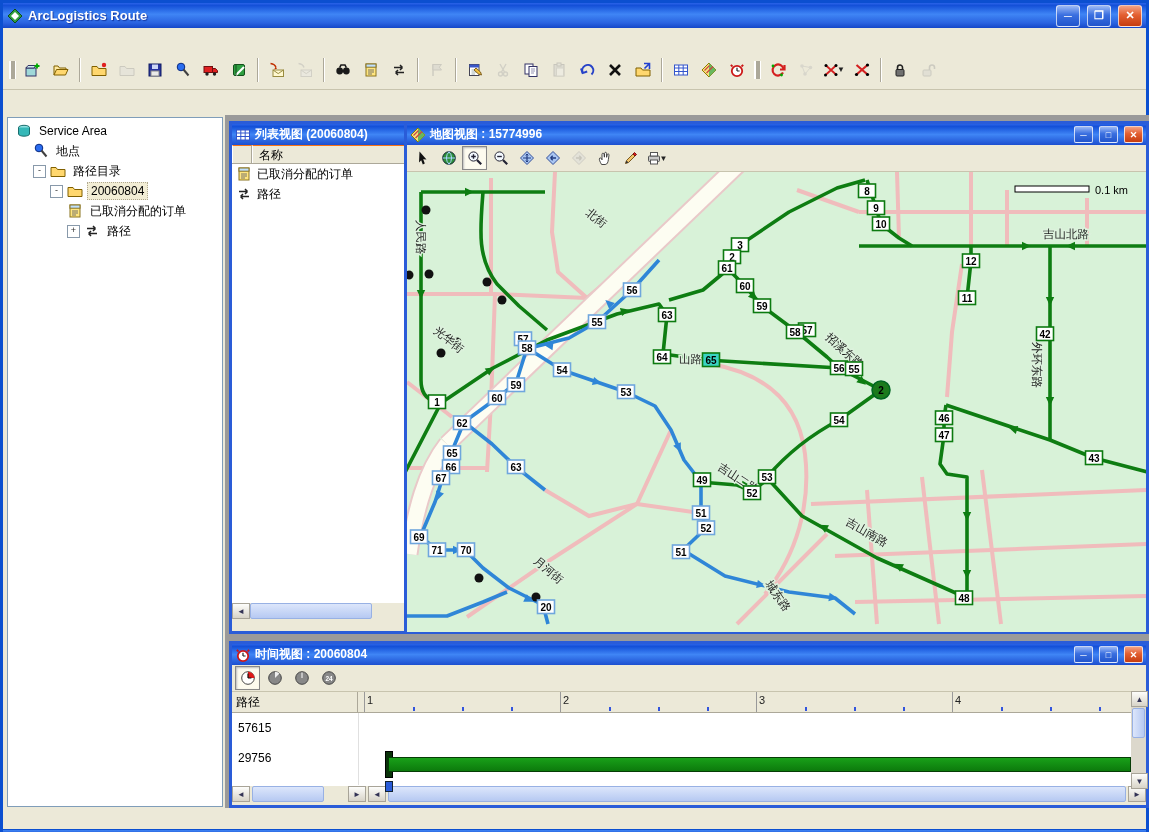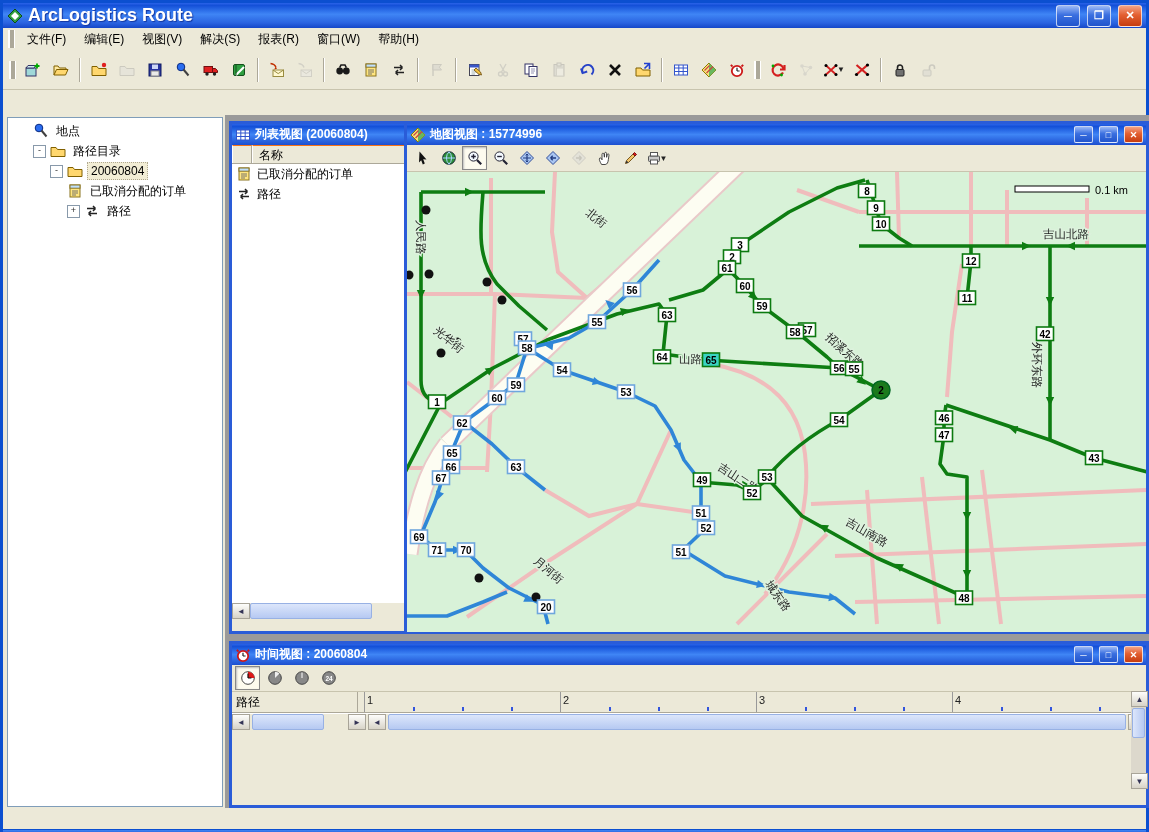--- a/index.html
+++ b/index.html
@@ -2,21 +2,21 @@
 <html><head>
 <meta charset="utf-8">
 <style>
   html,body{margin:0;padding:0;width:1149px;height:832px;overflow:hidden;
     font-family:"Liberation Sans",sans-serif;font-size:12px;background:#0b4fd0;}
   #app{position:absolute;inset:0;border:3px solid #0b4fd0;box-sizing:border-box;background:#ece9d8;}
   
   .titlebar{position:absolute;left:0;top:0;right:0;height:25px;display:flex;align-items:center;gap:5px;
     padding:0 4px;box-sizing:border-box;
     background:linear-gradient(180deg,#2a63e8 0%,#1450d8 10%,#3f85f5 45%,#2a63e0 80%,#1547c8 100%);}
-  .titlebar .ttext{color:#fff;font-weight:bold;font-size:18px;text-shadow:1px 1px 1px #1336a0;flex:1;}
+  .titlebar .ttext{color:#fff;font-weight:bold;font-size:13px;text-shadow:1px 1px 1px #1336a0;flex:1;}
   .winbtn{width:22px;height:20px;border-radius:3px;border:1px solid rgba(255,255,255,.7);
     display:flex;align-items:center;justify-content:center;color:#fff;font-size:11px;font-weight:bold;
     background:linear-gradient(180deg,#9cb9f5,#3a6fe0 45%,#2255cc);margin-left:2px;}
   .winbtn.close{background:linear-gradient(180deg,#f3a183,#e35f31 45%,#c63d10);}
   
   .menubar{position:absolute;left:0;top:25px;right:0;height:22px;background:#ece9d8;display:flex;align-items:center;
     border-bottom:1px solid #d8d4c0;padding-left:2px;}
   .menu-item{padding:3px 9px;cursor:default;}
   .grip{width:5px;height:18px;margin:0 3px;border-left:2px solid #fff;background:#aca899;
     box-shadow:inset -1px 0 #fff;}
@@ -106,30 +106,20 @@
           <path d="M8,1 L15,8 8,15 1,8z" fill="#2f9e3f" stroke="#0c4c18"></path>
           <path d="M8,4 L12,8 8,12 4,8z" fill="#fff"></path>
         </svg>
       </span>
     <span class="ttext">ArcLogistics Route</span>
     <div class="winbtn">─</div>
     <div class="winbtn">❐</div>
     <div class="winbtn close">✕</div>
   </div>
 
-  <div class="menubar" id="menubar">
-      <div class="grip"></div>
-      <div class="menu-item">文件(F)</div>
-      <div class="menu-item">编辑(E)</div>
-      <div class="menu-item">视图(V)</div>
-      <div class="menu-item">解决(S)</div>
-      <div class="menu-item">报表(R)</div>
-      <div class="menu-item">窗口(W)</div>
-      <div class="menu-item">帮助(H)</div>
-    </div>
   <div class="toolbar" id="toolbar">
       <div class="grip"></div>
       <div class="tbtn">
         <span class="icon">
           <svg width="16" height="16" viewBox="0 0 16 16">
             <rect x="1" y="6" width="10" height="8" fill="#9fd8d8" stroke="#336"></rect>
             <path d="M1,6 l2,-2.5 h8 l-2,2.5z" fill="#cfeeee" stroke="#336"></path>
             <path d="M12,1.5 v5 M9.5,4 h5" stroke="#0a0" stroke-width="1.8"></path>
           </svg>
         </span>
@@ -394,20 +384,29 @@
         <span class="icon">
           <svg width="16" height="16" viewBox="0 0 16 16">
             <rect x="3" y="8" width="8" height="6" rx="1" fill="#d0d0d0" stroke="#9a9a9a"></rect>
             <path d="M9.5,8 V5.5 a2.5,2.5 0 0 1 5,0 V7" fill="none" stroke="#9a9a9a" stroke-width="1.6"></path>
           </svg>
         </span>
       </div>
     </div>
 
   <div class="tree" id="tree">
+      <div class="trow" style="padding-left:8px">
+        <span class="icon">
+          <svg width="16" height="16" viewBox="0 0 16 16">
+            <ellipse cx="8" cy="4.5" rx="5.5" ry="2.2" fill="#8fe0e0" stroke="#1a6e6e"></ellipse>
+            <path d="M2.5,4.5 V11 c0,1.2 2.5,2.2 5.5,2.2 s5.5,-1 5.5,-2.2 V4.5" fill="#35b8b8" stroke="#1a6e6e"></path>
+          </svg>
+        </span>
+        <span class="tlabel">Service Area</span>
+      </div>
       <div class="trow" style="padding-left:25px">
         <span class="icon">
           <svg width="16" height="16" viewBox="0 0 16 16">
             <circle cx="6" cy="5" r="3.8" fill="#2a6df0" stroke="#0a2a80"></circle>
             <path d="M8.5,7.5 L13.5,13.5" stroke="#404040" stroke-width="2"></path>
           </svg>
         </span>
         <span class="tlabel">地点</span>
       </div>
       <div class="trow" style="padding-left:25px">
@@ -960,20 +959,32 @@
             <div class="mtick" style="left:496px"></div>
             <div class="mtick" style="left:545px"></div>
             <div class="tick" style="left:594px"></div>
             <div class="ticklab" style="left:597px">4</div>
             <div class="mtick" style="left:643px"></div>
             <div class="mtick" style="left:692px"></div>
             <div class="mtick" style="left:741px"></div>
           </div>
         <div style="width:15px"></div>
       </div>
+      <div class="tbody">
+        <div class="tnames" id="timenames">
+            <div class="tname">57615</div>
+            <div class="tname">29756</div>
+          </div>
+        <div class="tlane" id="timelane">
+            <div class="gcap" style="left:26px;top:38px;height:25px"></div>
+            <div class="gbar" style="left:29px;right:0;top:44px"></div>
+            <div class="btick" style="left:26px;top:68px"></div>
+          </div>
+        <div style="width:15px"></div>
+      </div>
       <div class="vscroll">
         <div class="sbtn" style="width:15px">▲</div>
         <div class="vthumb"></div>
         <div style="flex:1"></div>
         <div class="sbtn" style="width:15px">▼</div>
       </div>
       <div class="tscrollrow">
         <div class="sbtn">◄</div>
         <div class="sthumb" style="width:70px"></div>
         <div style="width:20px"></div>

